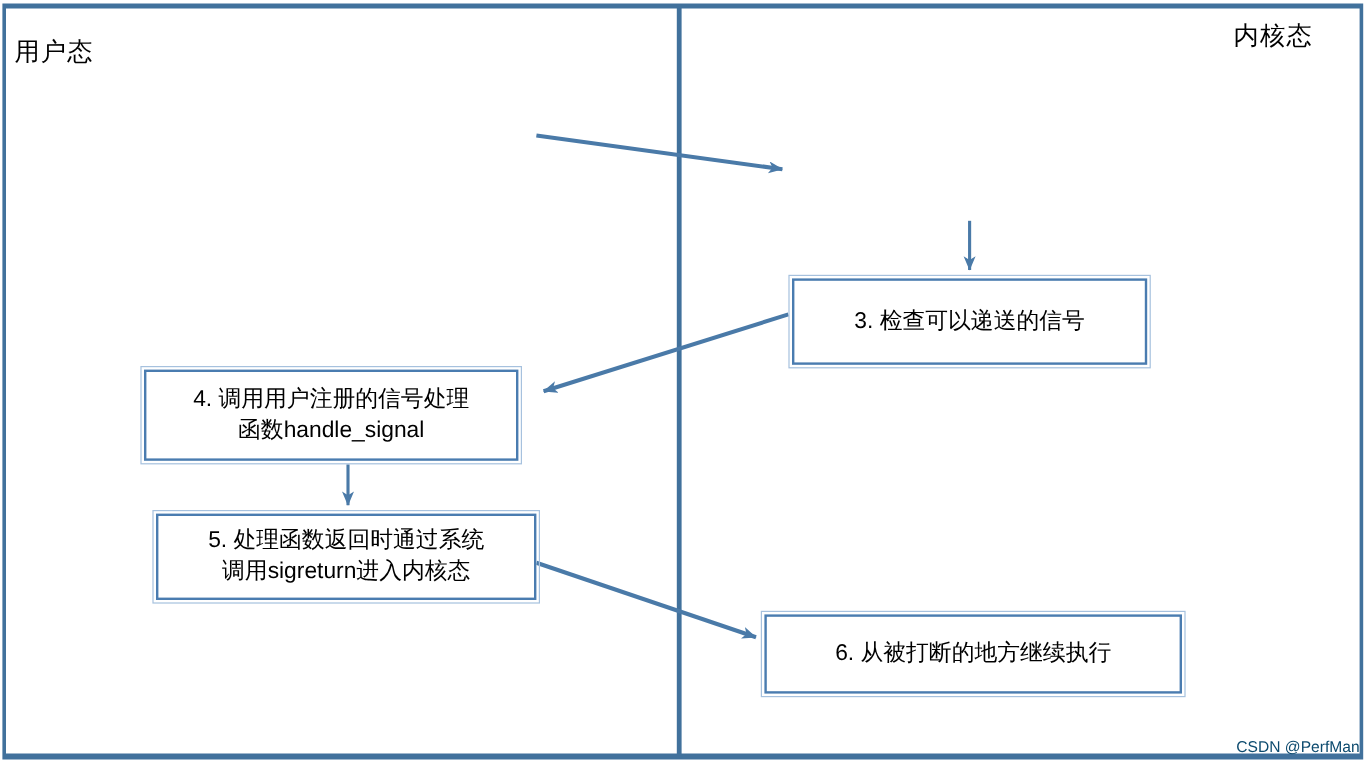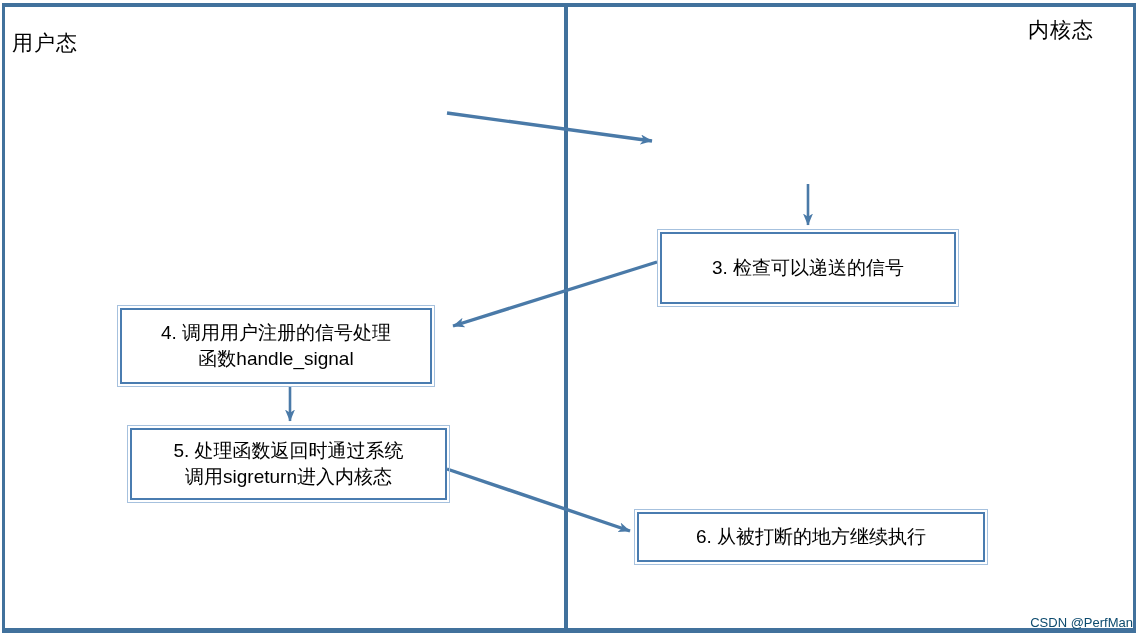--- a/index.html
+++ b/index.html
@@ -53,21 +53,21 @@
     line-height:1.35;
     box-sizing:border-box;
   }
   .box .box-text{display:inline-block;}
   .box .wrap242{max-width:243px;}
   .box1{left:133px;top:59px;width:314px;height:104px;}
   .box2{left:660px;top:106px;width:296px;height:76px;}
   .box3{left:660px;top:232px;width:296px;height:72px;}
   .box4{left:120px;top:282px;width:312px;height:76px;margin-top:26px;}
   .box5{left:130px;top:428px;width:317px;height:72px;}
-  .box6{left:637px;top:512px;width:348px;height:50px;}
+  .box6{left:637px;top:512px;width:348px;height:66px;}
   .watermark{
     position:absolute;
     right:7px;bottom:11px;
     font-size:13px;
     color:#0c4a6e;
     z-index:5;
     white-space:nowrap;
   }
 </style>
 </head>

